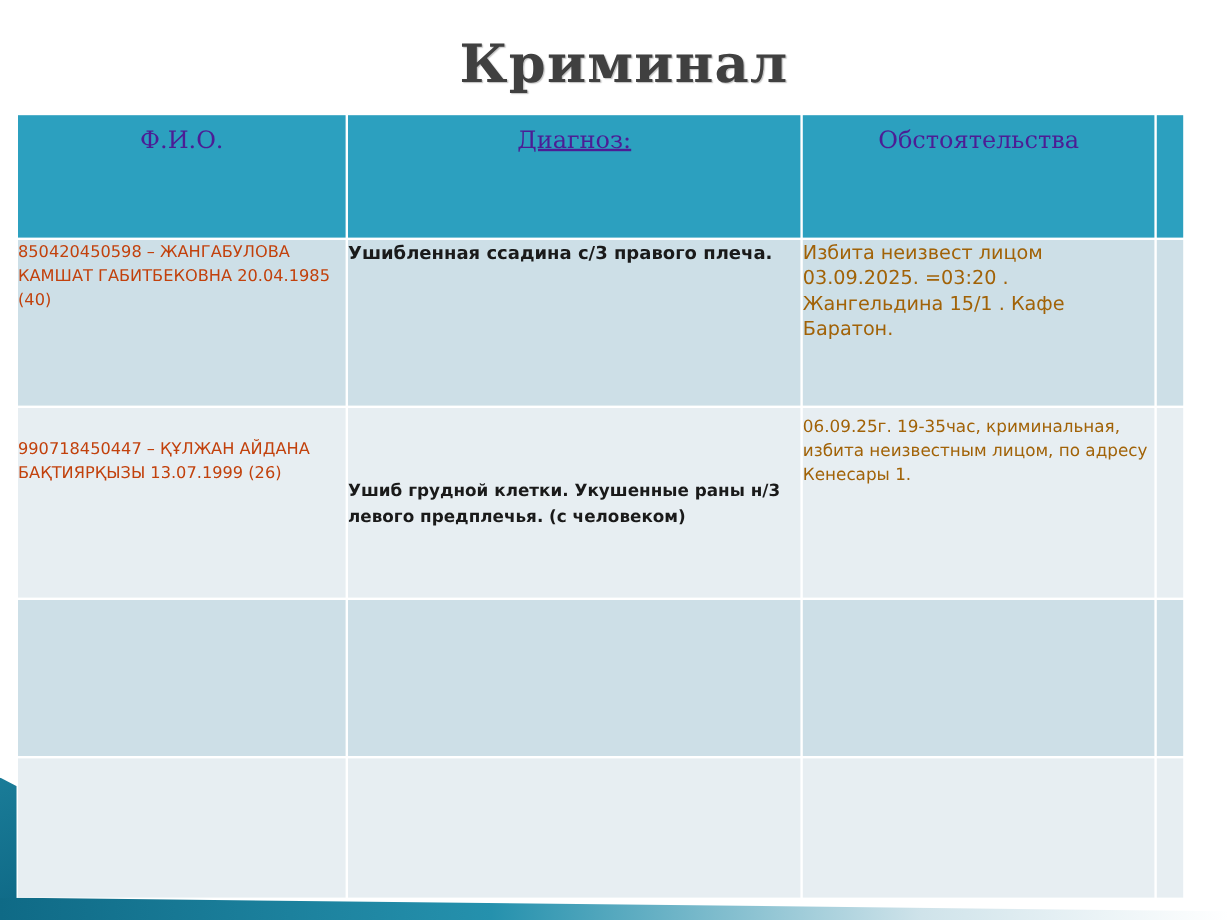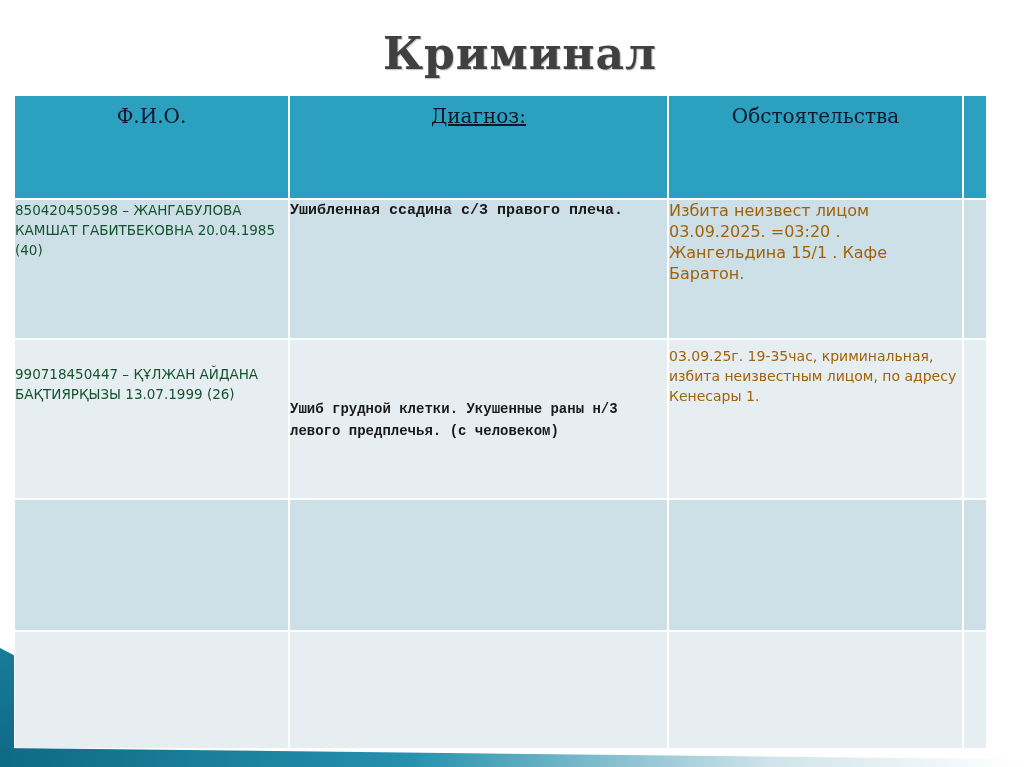--- a/index.html
+++ b/index.html
@@ -28,35 +28,35 @@
     }
     table.crime-table {
       position: absolute; left: 13px; top: 94px;
       border-collapse: separate; border-spacing: 2px;
       table-layout: fixed;
     }
     .crime-table td, .crime-table th {
       padding: 0; vertical-align: top;
     }
     .crime-table th {
-      background: #2ca0bf; color: #0f172a;
+      background: #2ca0bf; color: #4c1d95;
       font-family: "DejaVu Serif", serif; font-weight: normal;
       font-size: 20px; height: 102px; text-align: center;
       padding-top: 8px; box-sizing: border-box;
     }
     .crime-table th .underline { text-decoration: underline; }
     .row-dark td { background: #cddfe7; }
     .row-light td { background: #e7eef2; }
     .cell-name {
-      font-size: 13.5px; color: #14532d; line-height: 20px;
+      font-size: 13.5px; color: #c2410c; line-height: 20px;
       padding: 28px 10px 0 10px; box-sizing: border-box;
     }
     .cell-diag {
       font-size: 15px; font-weight: bold; color: #1a1a1a; line-height: 22px;
-      padding: 10px 8px 0 8px; box-sizing: border-box; font-family: Liberation Mono, monospace;
+      padding: 10px 8px 0 8px; box-sizing: border-box;
     }
     .cell-circ {
       font-size: 16px; color: #a16207; line-height: 21px;
       padding: 6px 10px 0 10px; box-sizing: border-box;
     }
     .cell-circ.small { font-size: 14px; line-height: 20px; padding-top: 6px; }
     .cell-diag.mid { padding-top: 58px; font-size: 14px; margin-left: 31px; }
     .cell-name.r2 { padding-top: 24px; }
   </style>
 </head>
@@ -80,21 +80,21 @@
   </tr>
   <tr class="row-dark" style="height:138px">
     <td class="cell-name">850420450598 – ЖАНГАБУЛОВА КАМШАТ ГАБИТБЕКОВНА 20.04.1985 (40)</td>
     <td class="cell-diag"> Ушибленная ссадина с/3 правого плеча.</td>
     <td class="cell-circ">Избита неизвест  лицом 03.09.2025. =03:20 . Жангельдина 15/1 . Кафе Баратон.</td>
     <td></td>
   </tr>
   <tr class="row-light" style="height:158px">
     <td class="cell-name r2">990718450447 – ҚҰЛЖАН АЙДАНА БАҚТИЯРҚЫЗЫ 13.07.1999 (26)</td>
     <td class="cell-diag mid"> Ушиб  грудной клетки. Укушенные раны н/3 левого предплечья. (с человеком)</td>
-    <td class="cell-circ small"> 03.09.25г. 19-35час, криминальная, избита неизвестным лицом, по адресу Кенесары 1.</td>
+    <td class="cell-circ small"> 06.09.25г. 19-35час, криминальная, избита неизвестным лицом, по адресу Кенесары 1.</td>
     <td></td>
   </tr>
   <tr class="row-dark" style="height:130px">
     <td></td>
     <td></td>
     <td></td>
     <td></td>
   </tr>
   <tr class="row-light" style="height:116px">
     <td></td>

